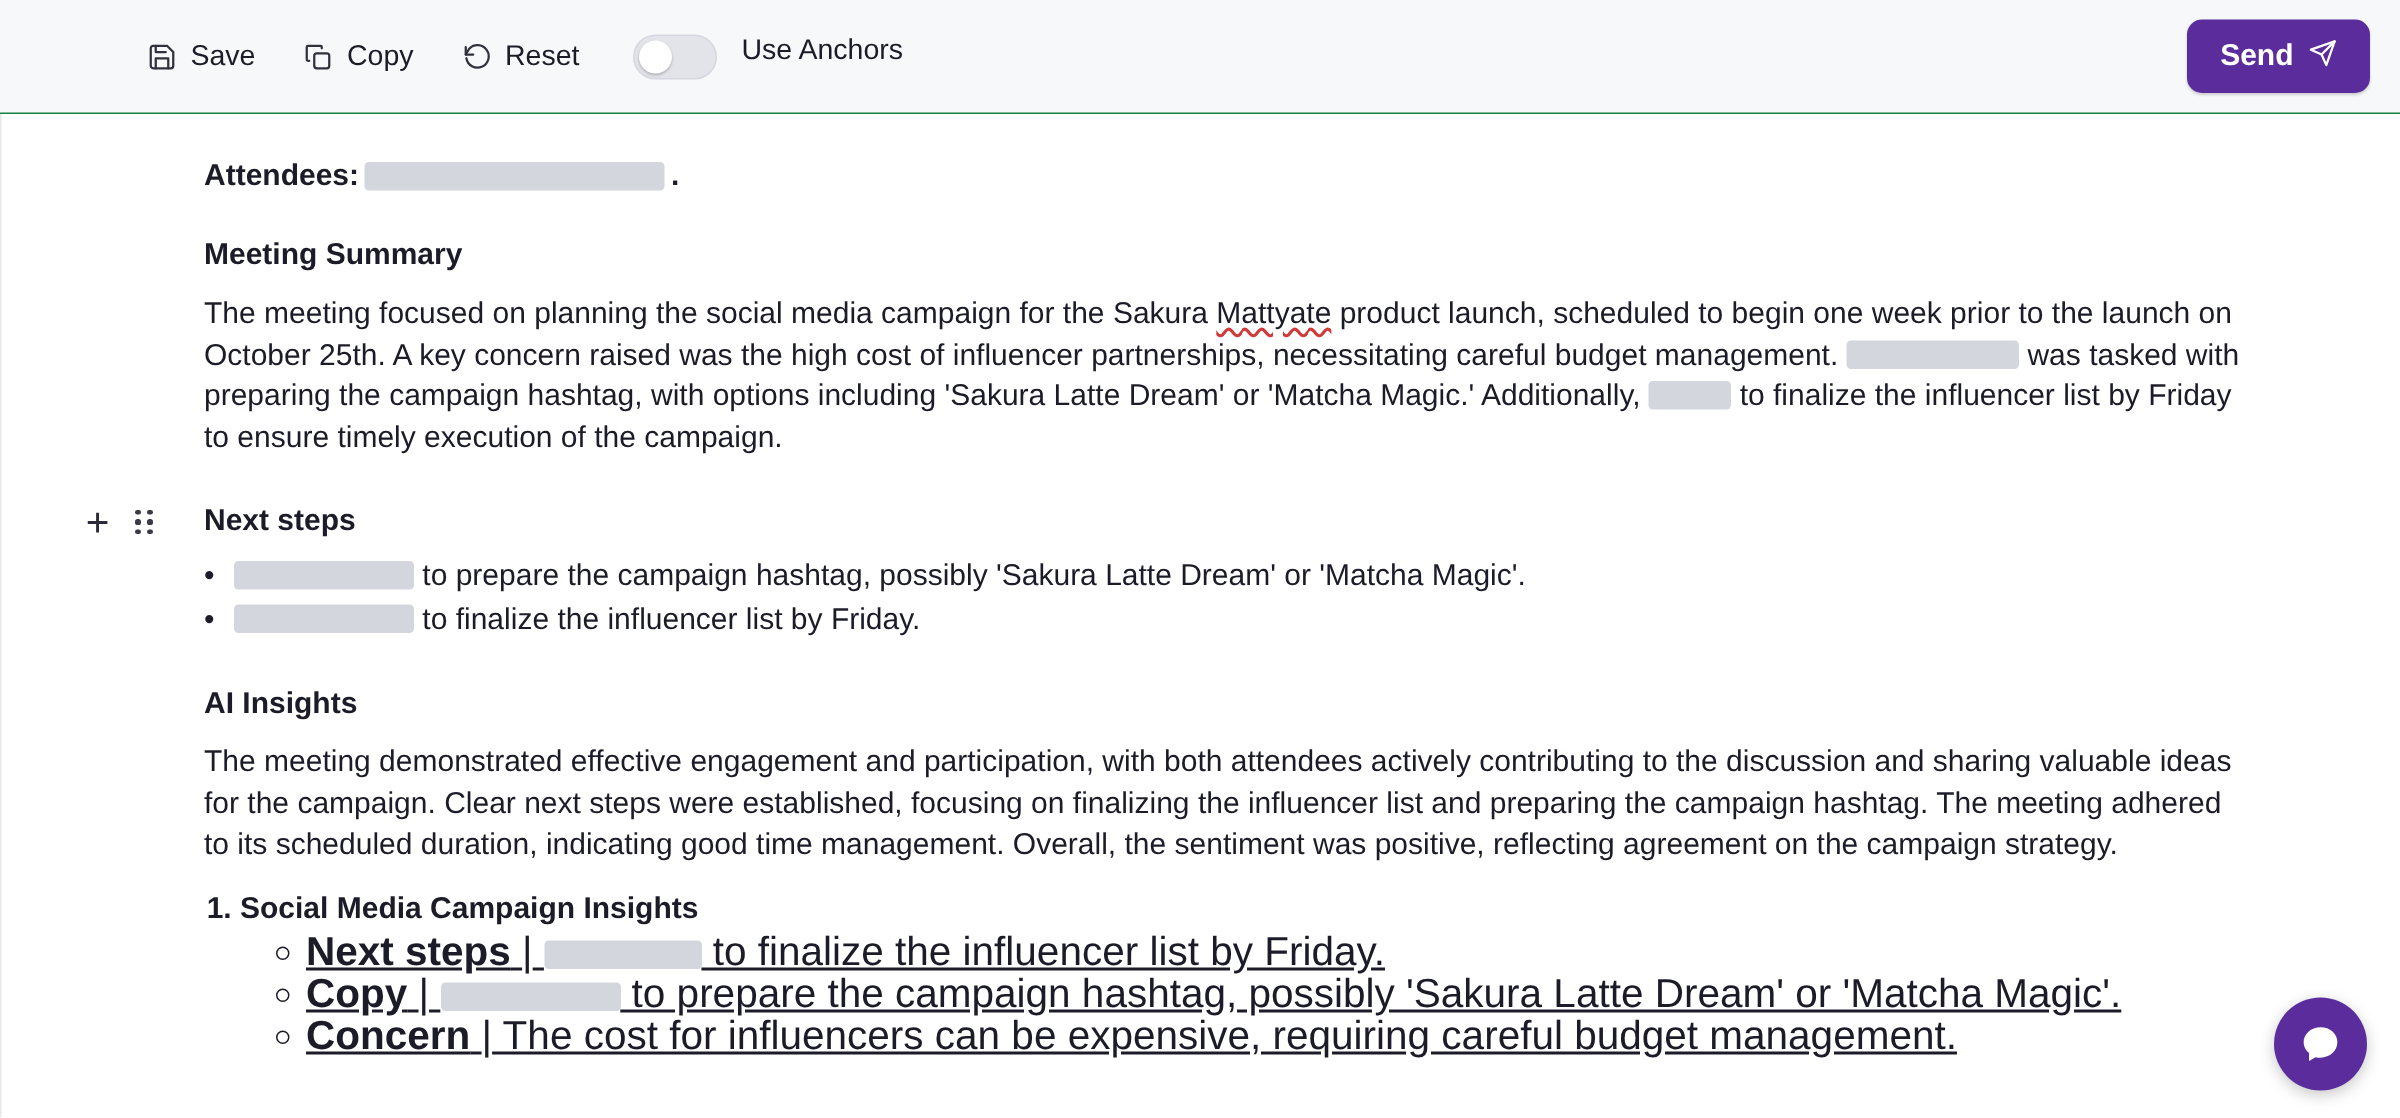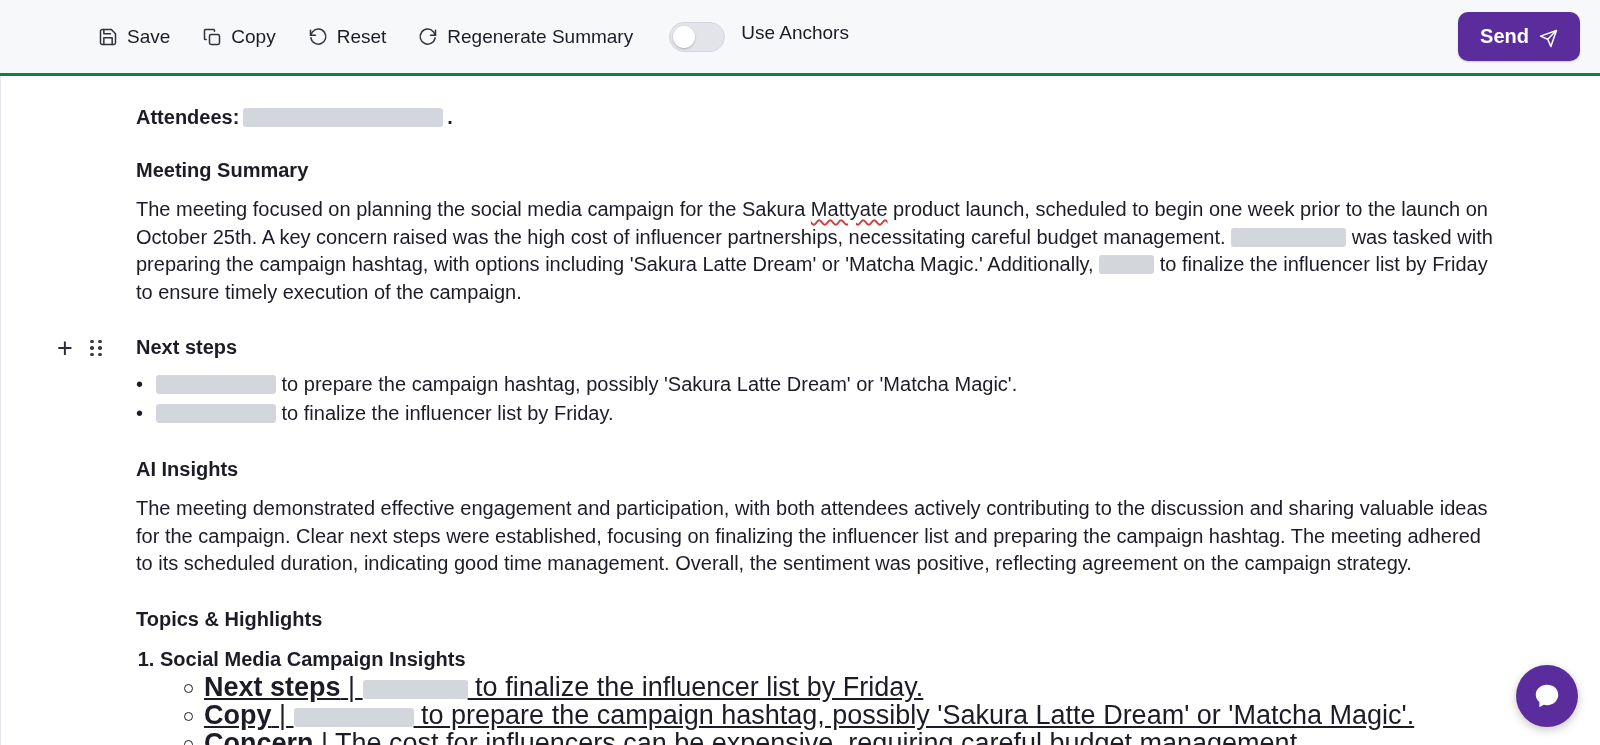--- a/index.html
+++ b/index.html
@@ -16,21 +16,21 @@
     width: 1600px;
     height: 745px;
     background: #ffffff;
   }
 
   
   .toolbar {
     position: relative;
     height: 76px;
     background: #f7f8fa;
-    border-bottom: 3px solid #15803d;
+    border-bottom: 1px solid #15803d;
     display: flex;
     align-items: center;
     padding: 0 20px 0 88px;
   }
   .tool-btn {
     display: flex;
     align-items: center;
     gap: 9px;
     padding: 6px 10px;
     margin-right: 12px;
@@ -77,21 +77,21 @@
   .toggle-label {
     font-size: 19px;
     color: #1c1c28;
     white-space: nowrap;
   }
 
   .spacer { flex: 1 1 auto; }
 
   .send-btn {
     display: flex;
-    align-items: flex-end;
+    align-items: flex-start;
     gap: 10px;
     background: #5b2d9c;
     color: #ffffff;
     font-size: 20px;
     font-weight: bold;
     border: none;
     border-radius: 10px;
     padding: 13px 22px;
     cursor: pointer;
     box-shadow: 0 1px 2px rgba(0,0,0,.18);
@@ -278,29 +278,20 @@
     <div class="tool-btn">
       <span class="ico">
         <svg width="20" height="20" viewBox="0 0 24 24" fill="none" stroke="currentColor" stroke-width="1.8" stroke-linecap="round" stroke-linejoin="round">
           <path d="M3 4v6h6"></path>
           <path d="M3.5 13a9 9 0 1 0 2.1-7.4L3 10"></path>
         </svg>
       </span>
       <span>Reset</span>
     </div>
 
-    <div class="tool-btn">
-      <span class="ico">
-        <svg width="20" height="20" viewBox="0 0 24 24" fill="none" stroke="currentColor" stroke-width="1.8" stroke-linecap="round" stroke-linejoin="round">
-          <path d="M21 4v6h-6"></path>
-          <path d="M20.5 13a9 9 0 1 1-2.1-7.4L21 10"></path>
-        </svg>
-      </span>
-      <span>Regenerate Summary</span>
-    </div>
 
     <div class="toggle-wrap">
       <div class="switch">
         <span class="knob"></span>
       </div>
       <span class="toggle-label">Use Anchors</span>
     </div>
 
     <div class="spacer"></div>
 
@@ -346,21 +337,20 @@
       <div class="h-sec" style="margin:0;">Next steps</div>
       <ul class="bullets">
         <li><span class="redact w120"></span><span> to prepare the campaign hashtag, possibly 'Sakura Latte Dream' or 'Matcha Magic'.</span></li>
         <li><span class="redact w120"></span><span> to finalize the influencer list by Friday.</span></li>
       </ul>
     </div>
 
     <div class="blk h-sec">AI Insights</div>
     <p class="blk para">The meeting demonstrated effective engagement and participation, with both attendees actively contributing to the discussion and sharing valuable ideas for the campaign. Clear next steps were established, focusing on finalizing the influencer list and preparing the campaign hashtag. The meeting adhered to its scheduled duration, indicating good time management. Overall, the sentiment was positive, reflecting agreement on the campaign strategy.</p>
 
-    <div class="blk h-sec">Topics &amp; Highlights</div>
 
     <ol class="topics">
       <li>
         <span>Social Media Campaign Insights</span>
         <ul class="subs">
           <li><span class="lbl">Next steps</span> <span>|</span> <span class="redact w105"></span><span> to finalize the influencer list by Friday.</span></li>
           <li><span class="lbl">Copy</span> <span>|</span> <span class="redact w120"></span><span> to prepare the campaign hashtag, possibly 'Sakura Latte Dream' or 'Matcha Magic'.</span></li>
           <li><span class="lbl">Concern</span> <span>|</span><span> The cost for influencers can be expensive, requiring careful budget management.</span></li>
 
         </ul>

